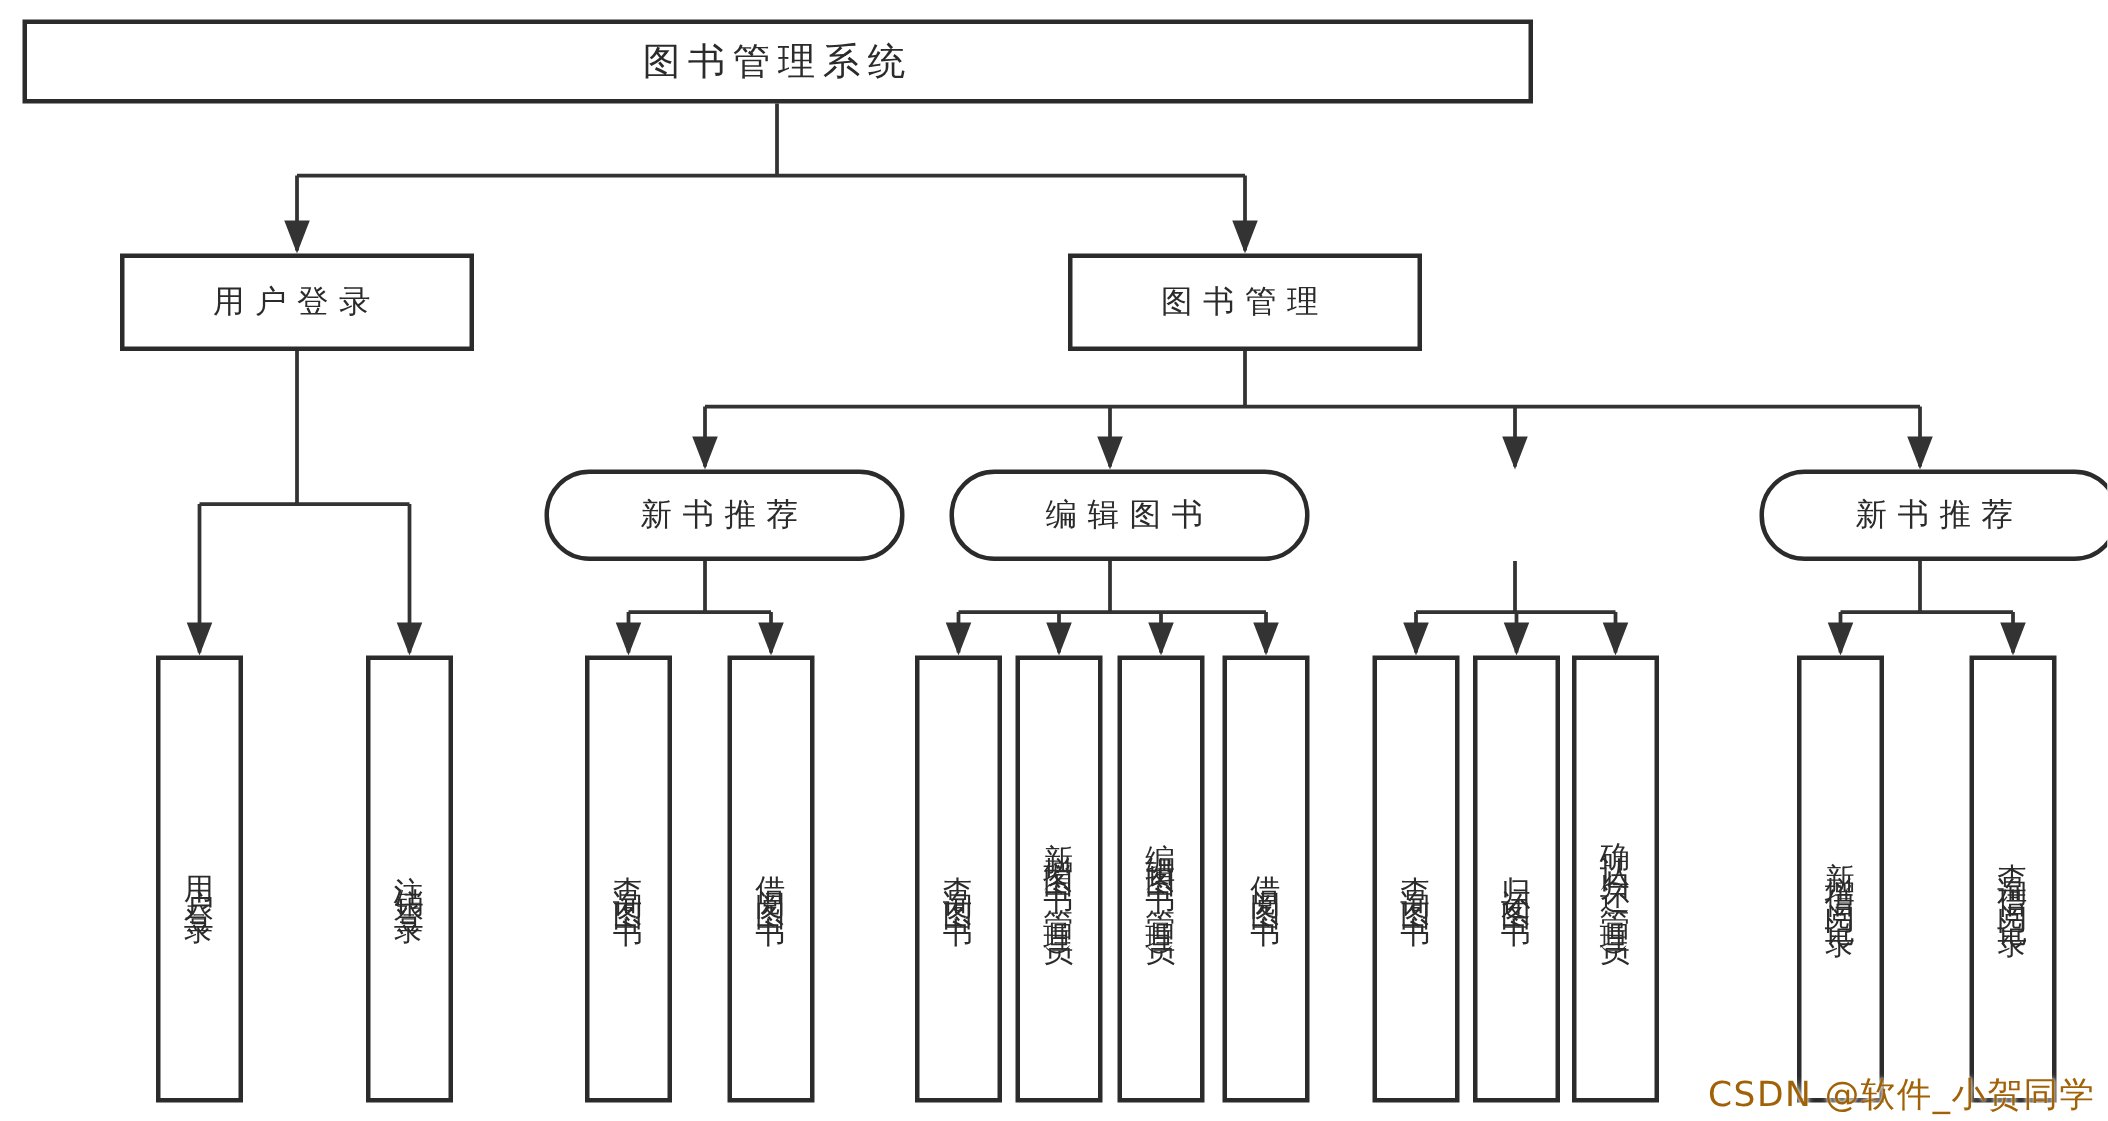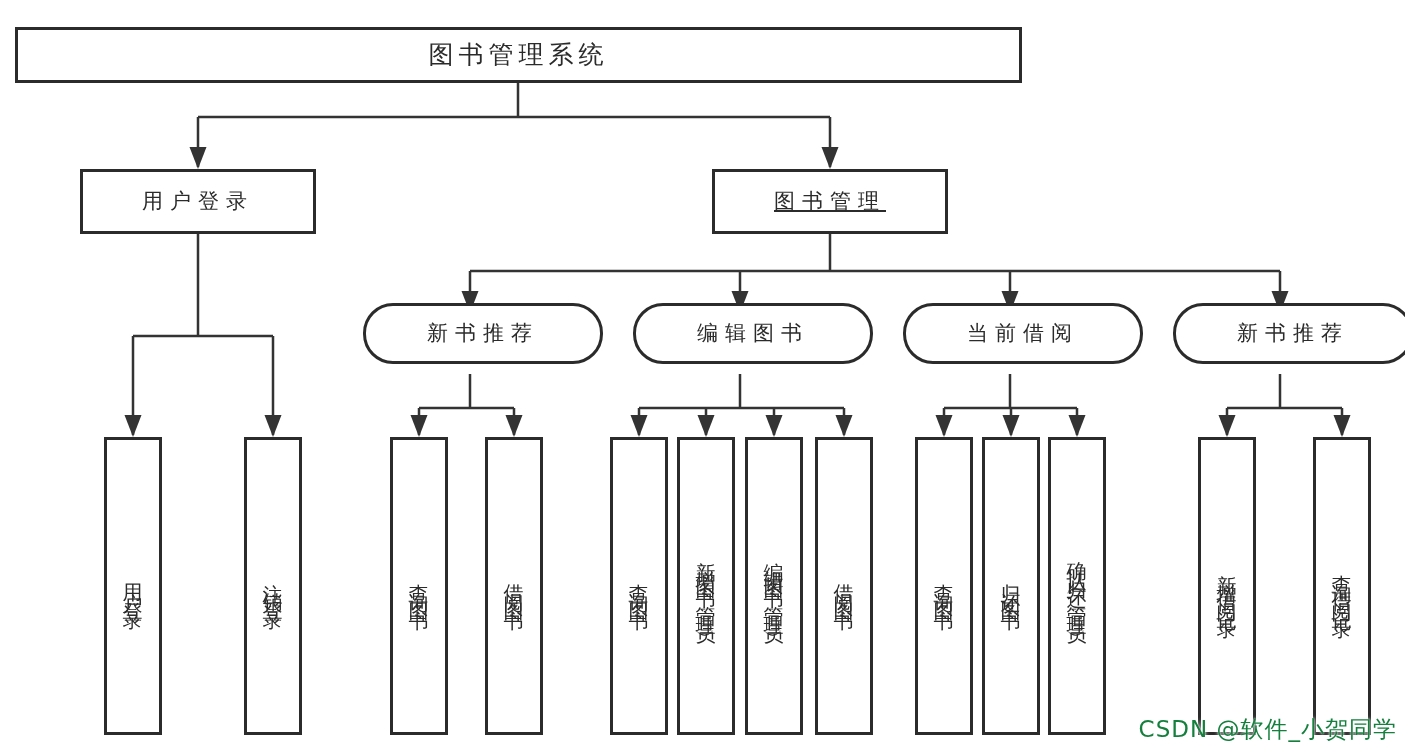--- a/index.html
+++ b/index.html
@@ -33,29 +33,29 @@
   .v-box {
     writing-mode: vertical-rl;
     text-orientation: mixed;
     font-size: 20px;
     letter-spacing: 9px;
     line-height: 1.1;
     white-space: normal;
   }
   
   .leaf { top: 437px; width: 58px; height: 298px; }
-  .lvl2 { top: 303px; width: 240px; height: 61px; border-radius: 30px; }
+  .lvl2 { top: 313px; width: 240px; height: 61px; border-radius: 30px; }
   .lvl1 { top: 169px; width: 236px; height: 65px; }
   #watermark {
     position: absolute;
     right: 8px;
     bottom: 2px;
     font-size: 23px;
     letter-spacing: 1px;
-    color: #15803d;
+    color: #a16207;
     text-shadow: 0 0 2px #ffffff, 0 0 4px #ffffff;
     z-index: 10;
   }
 </style>
 </head>
 <body>
 
 <div id="canvas">
 
   <svg id="connectors" viewBox="0 0 1405 747" xmlns="http://www.w3.org/2000/svg">
@@ -83,28 +83,27 @@
       <polygon points="765.5,415 782.5,415 774,437"></polygon>
       <polygon points="835.5,415 852.5,415 844,437"></polygon>
       <polygon points="935.5,415 952.5,415 944,437"></polygon>
       <polygon points="1002.5,415 1019.5,415 1011,437"></polygon>
       <polygon points="1068.5,415 1085.5,415 1077,437"></polygon>
       <polygon points="1218.5,415 1235.5,415 1227,437"></polygon>
       <polygon points="1333.5,415 1350.5,415 1342,437"></polygon>
     </g>
   </svg>
 
-  <div class="box title-box" style="left:15px; top:13px; width:1007px; height:56px;margin-top:14px;">图书管理系统</div>
+  <div class="box title-box" style="left:15px; top:13px; width:1007px; height:56px;">图书管理系统</div>
 
   <div class="box h-box lvl1" style="left:80px;">用户登录</div>
-  <div class="box h-box lvl1" style="left:712px;text-decoration:underline;">图书管理</div>
+  <div class="box h-box lvl1" style="left:712px;">图书管理</div>
 
   <div class="box h-box lvl2" style="left:363px;">新书推荐</div>
   <div class="box h-box lvl2" style="left:633px;">编辑图书</div>
-  <div class="box h-box lvl2" style="left:903px;">当前借阅</div>
   <div class="box h-box lvl2" style="left:1173px;">新书推荐</div>
 
   <div class="box v-box leaf" style="left:104px;">用户登录</div>
   <div class="box v-box leaf" style="left:244px;">注销登录</div>
 
   <div class="box v-box leaf" style="left:390px;">查询图书</div>
   <div class="box v-box leaf" style="left:485px;">借阅图书</div>
 
   <div class="box v-box leaf" style="left:610px;">查询图书</div>
   <div class="box v-box leaf" style="left:677px;">新增图书（管理员）</div>

